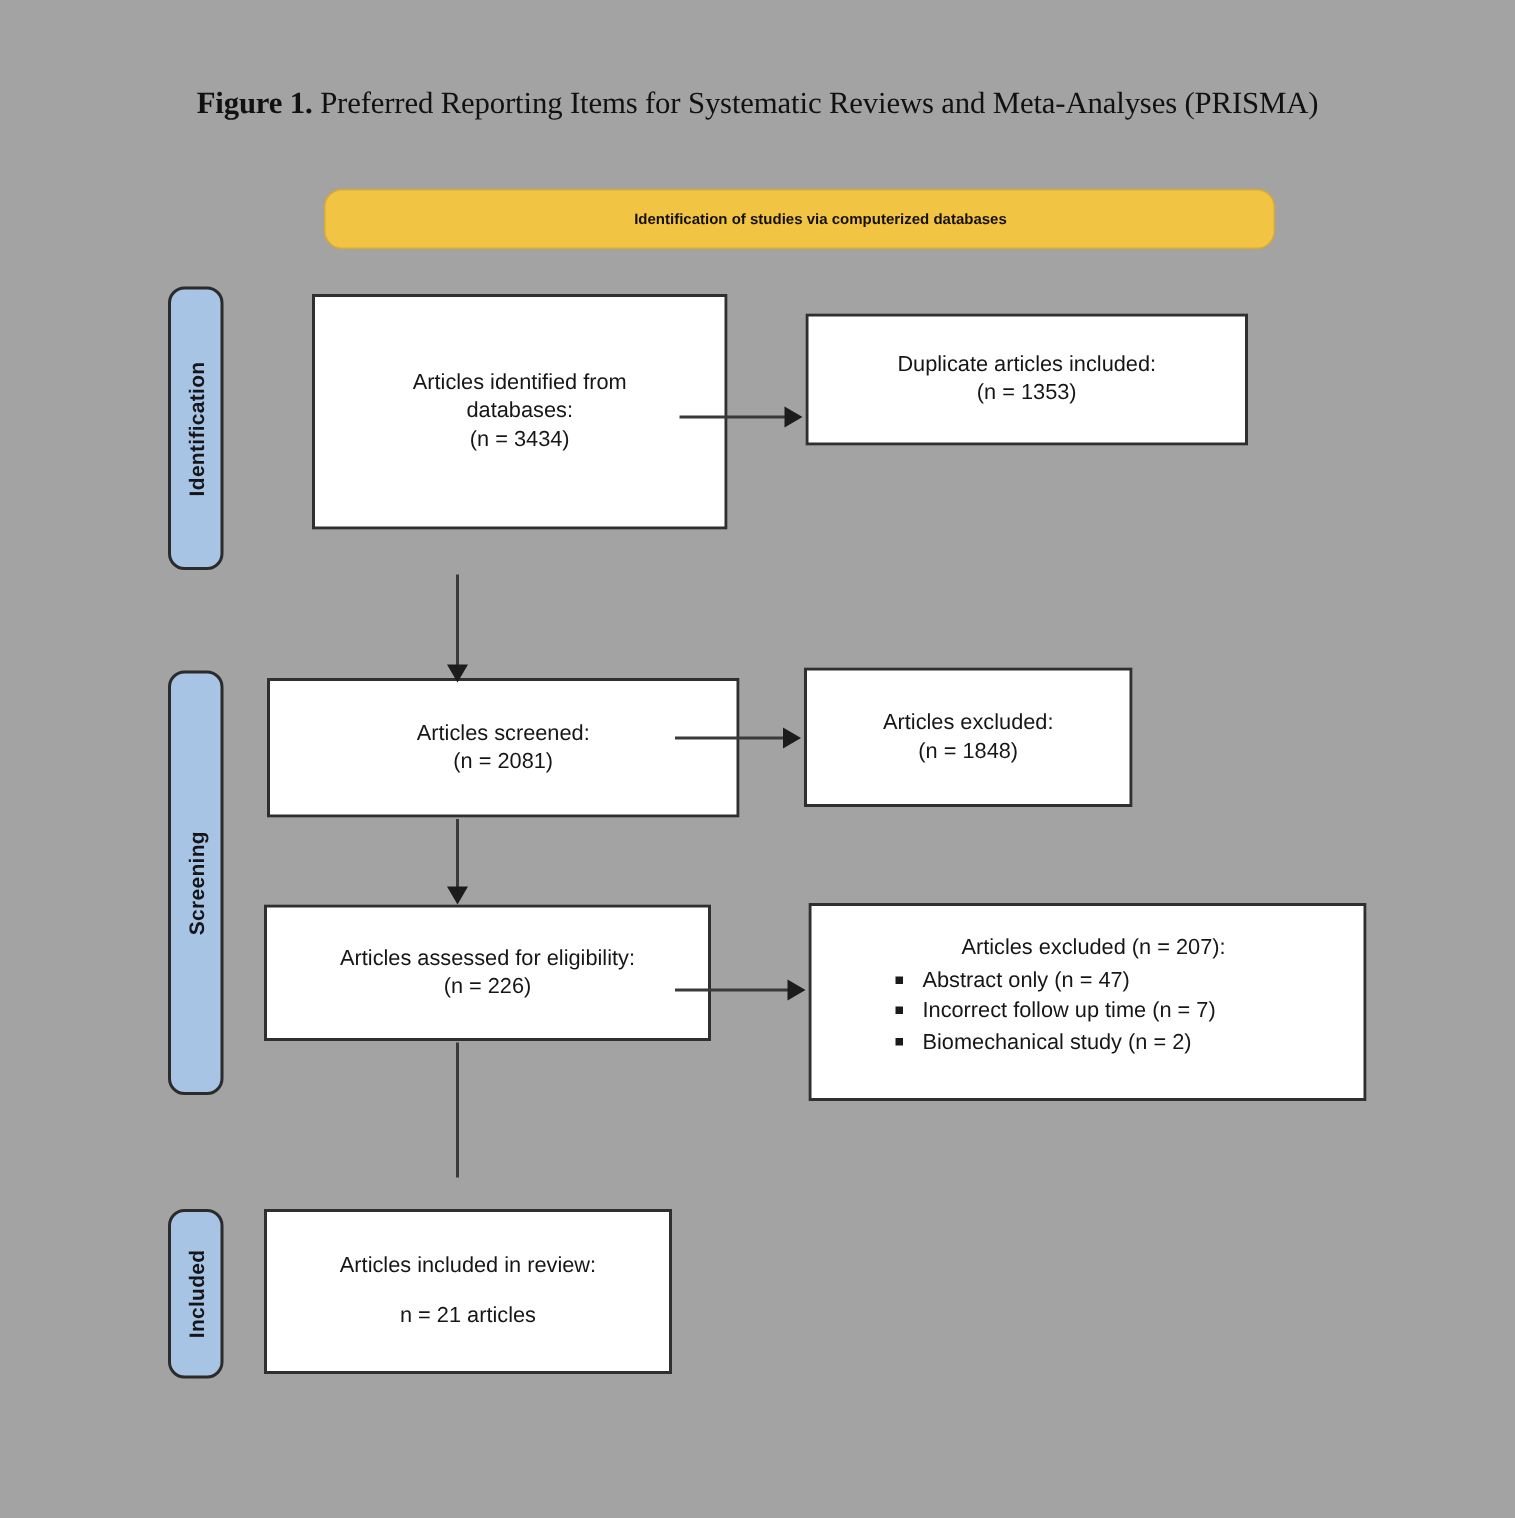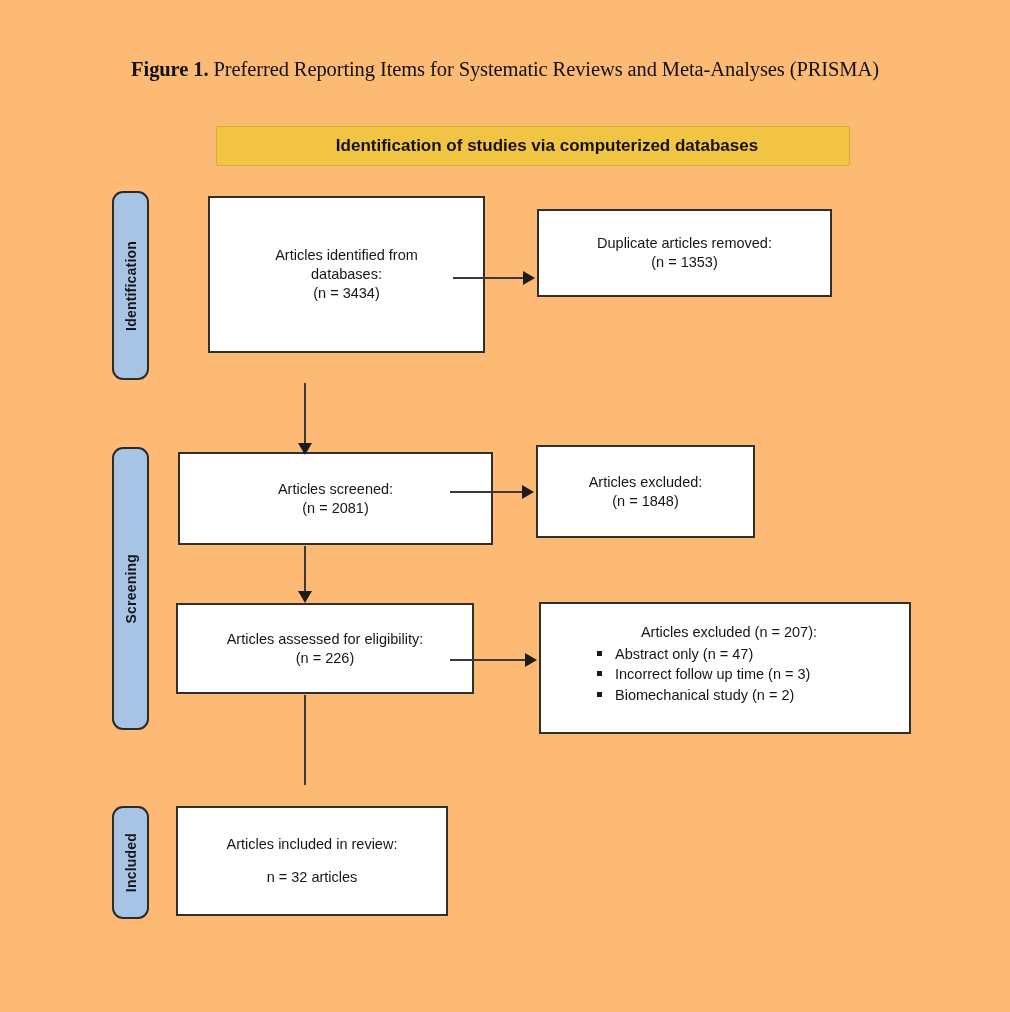--- a/index.html
+++ b/index.html
@@ -8,21 +8,21 @@
     background: #ffffff;
   }
   body {
     font-family: "Liberation Sans", sans-serif;
     color: #1a1a1a;
   }
   #page {
     position: relative;
     width: 1010px;
     height: 1012px;
-    background: #fdba74;
+    background: #a3a3a3;
     overflow: hidden;
   }
 
   
   .figure-caption {
     position: absolute;
     left: 0;
     top: 58px;
     width: 1010px;
     text-align: center;
@@ -38,25 +38,25 @@
 
   
   .banner {
     position: absolute;
     left: 216px;
     top: 126px;
     width: 634px;
     height: 40px;
     background: #f2c444;
     border: 1px solid #d8ab31;
-    border-radius: 2px;
+    border-radius: 12px;
     display: flex;
     align-items: center;
     justify-content: center;
-    font-size: 17px;
+    font-size: 10px;
     font-weight: bold;
     color: #14110a;
     box-sizing: border-box;
     padding-left: 28px;
   }
 
   
   .stage-pill {
     position: absolute;
     background: #a8c4e4;
@@ -208,21 +208,21 @@
     <span>Included</span>
   </div>
 
   <div class="flow-box" id="box-identified">
     <span class="bline">Articles identified from</span>
     <span class="bline">databases:</span>
     <span class="bline">(n = 3434)</span>
   </div>
 
   <div class="flow-box" id="box-duplicates">
-    <span class="bline">Duplicate articles removed:</span>
+    <span class="bline">Duplicate articles included:</span>
     <span class="bline">(n = 1353)</span>
   </div>
 
   <div class="flow-box" id="box-screened">
     <span class="bline">Articles screened:</span>
     <span class="bline">(n = 2081)</span>
   </div>
 
   <div class="flow-box" id="box-excluded-1">
     <span class="bline">Articles excluded:</span>
@@ -236,32 +236,32 @@
 
   <div class="flow-box excl-detail" id="box-excluded-2">
     <div class="excl-head">Articles excluded (n = 207):</div>
     <ul>
       <li>
         <span class="sq"></span>
         <span>Abstract only (n = 47)</span>
       </li>
       <li>
         <span class="sq"></span>
-        <span>Incorrect follow up time (n = 3)</span>
+        <span>Incorrect follow up time (n = 7)</span>
       </li>
       <li>
         <span class="sq"></span>
         <span>Biomechanical study (n = 2)</span>
       </li>
     </ul>
   </div>
 
   <div class="flow-box" id="box-included">
     <span class="bline">Articles included in review:</span>
-    <span class="bline">n = 32 articles</span>
+    <span class="bline">n = 21 articles</span>
   </div>
 
   <div class="conn-line conn-v" id="c1-v"></div>
   <div class="arrow-down" id="c1-a"></div>
 
   <div class="conn-line conn-h" id="c2-h"></div>
   <div class="arrow-right" id="c2-a"></div>
 
   <div class="conn-line conn-h" id="c3-h"></div>
   <div class="arrow-right" id="c3-a"></div>

